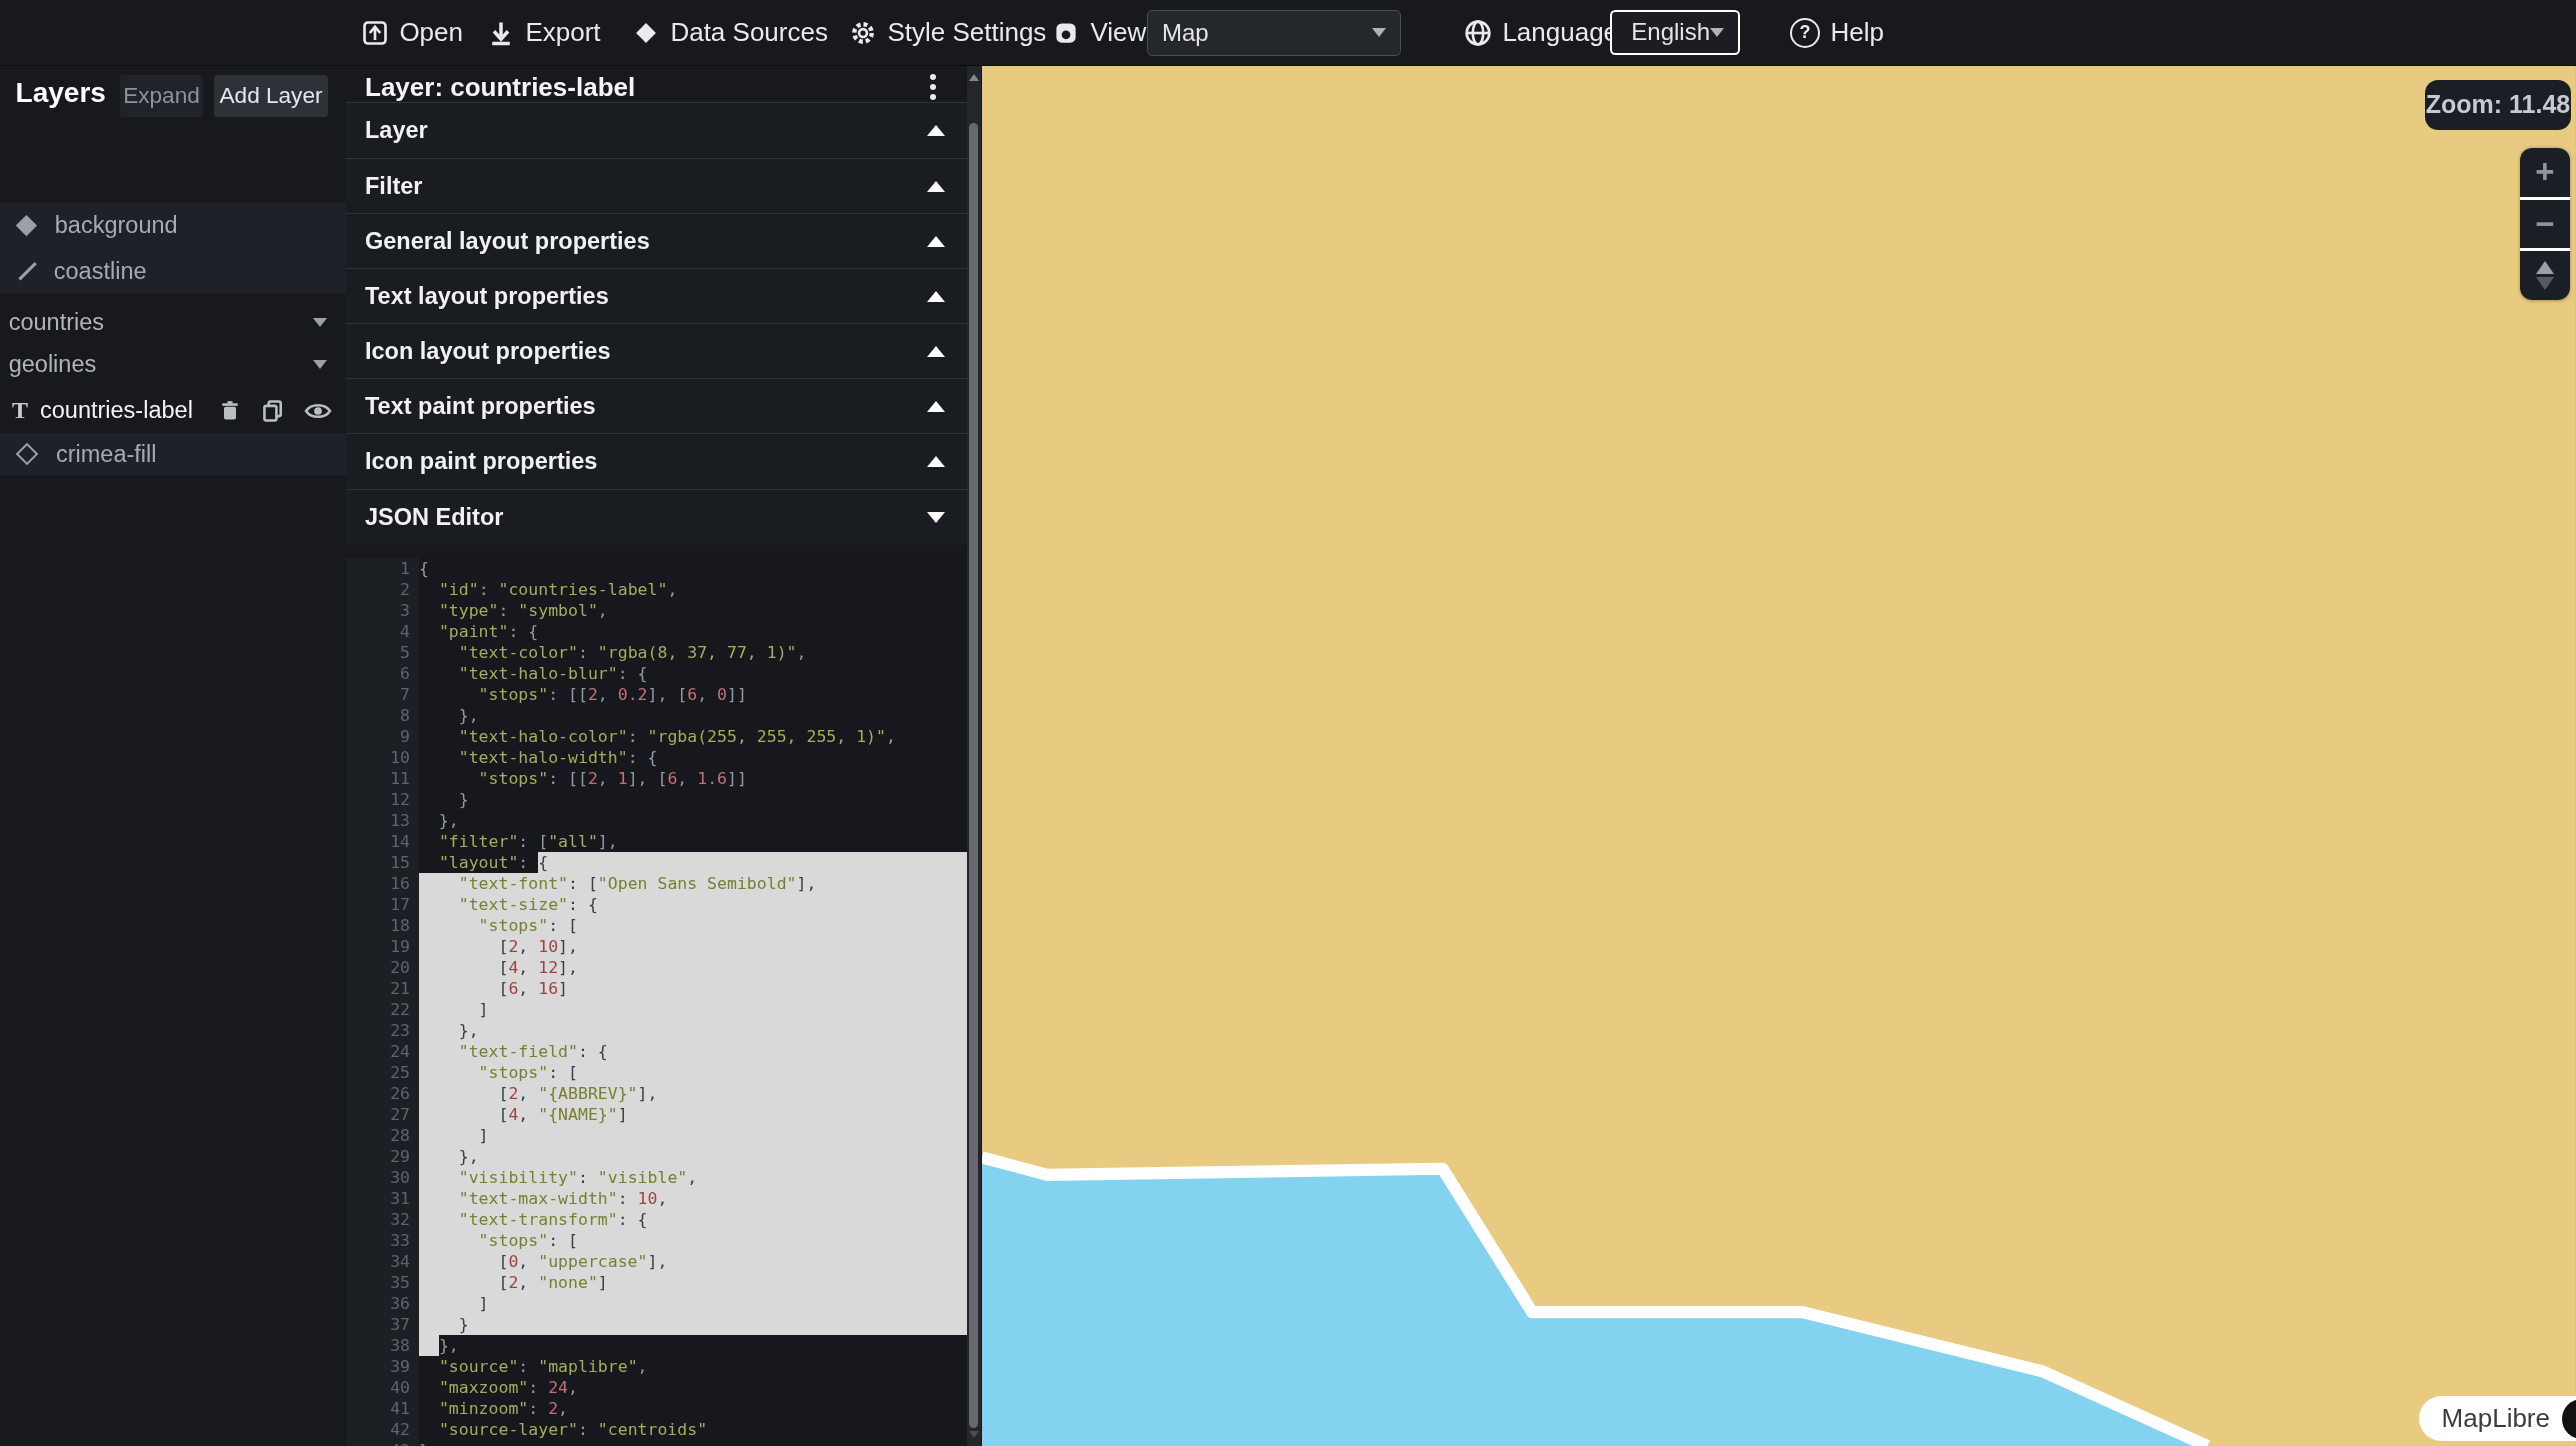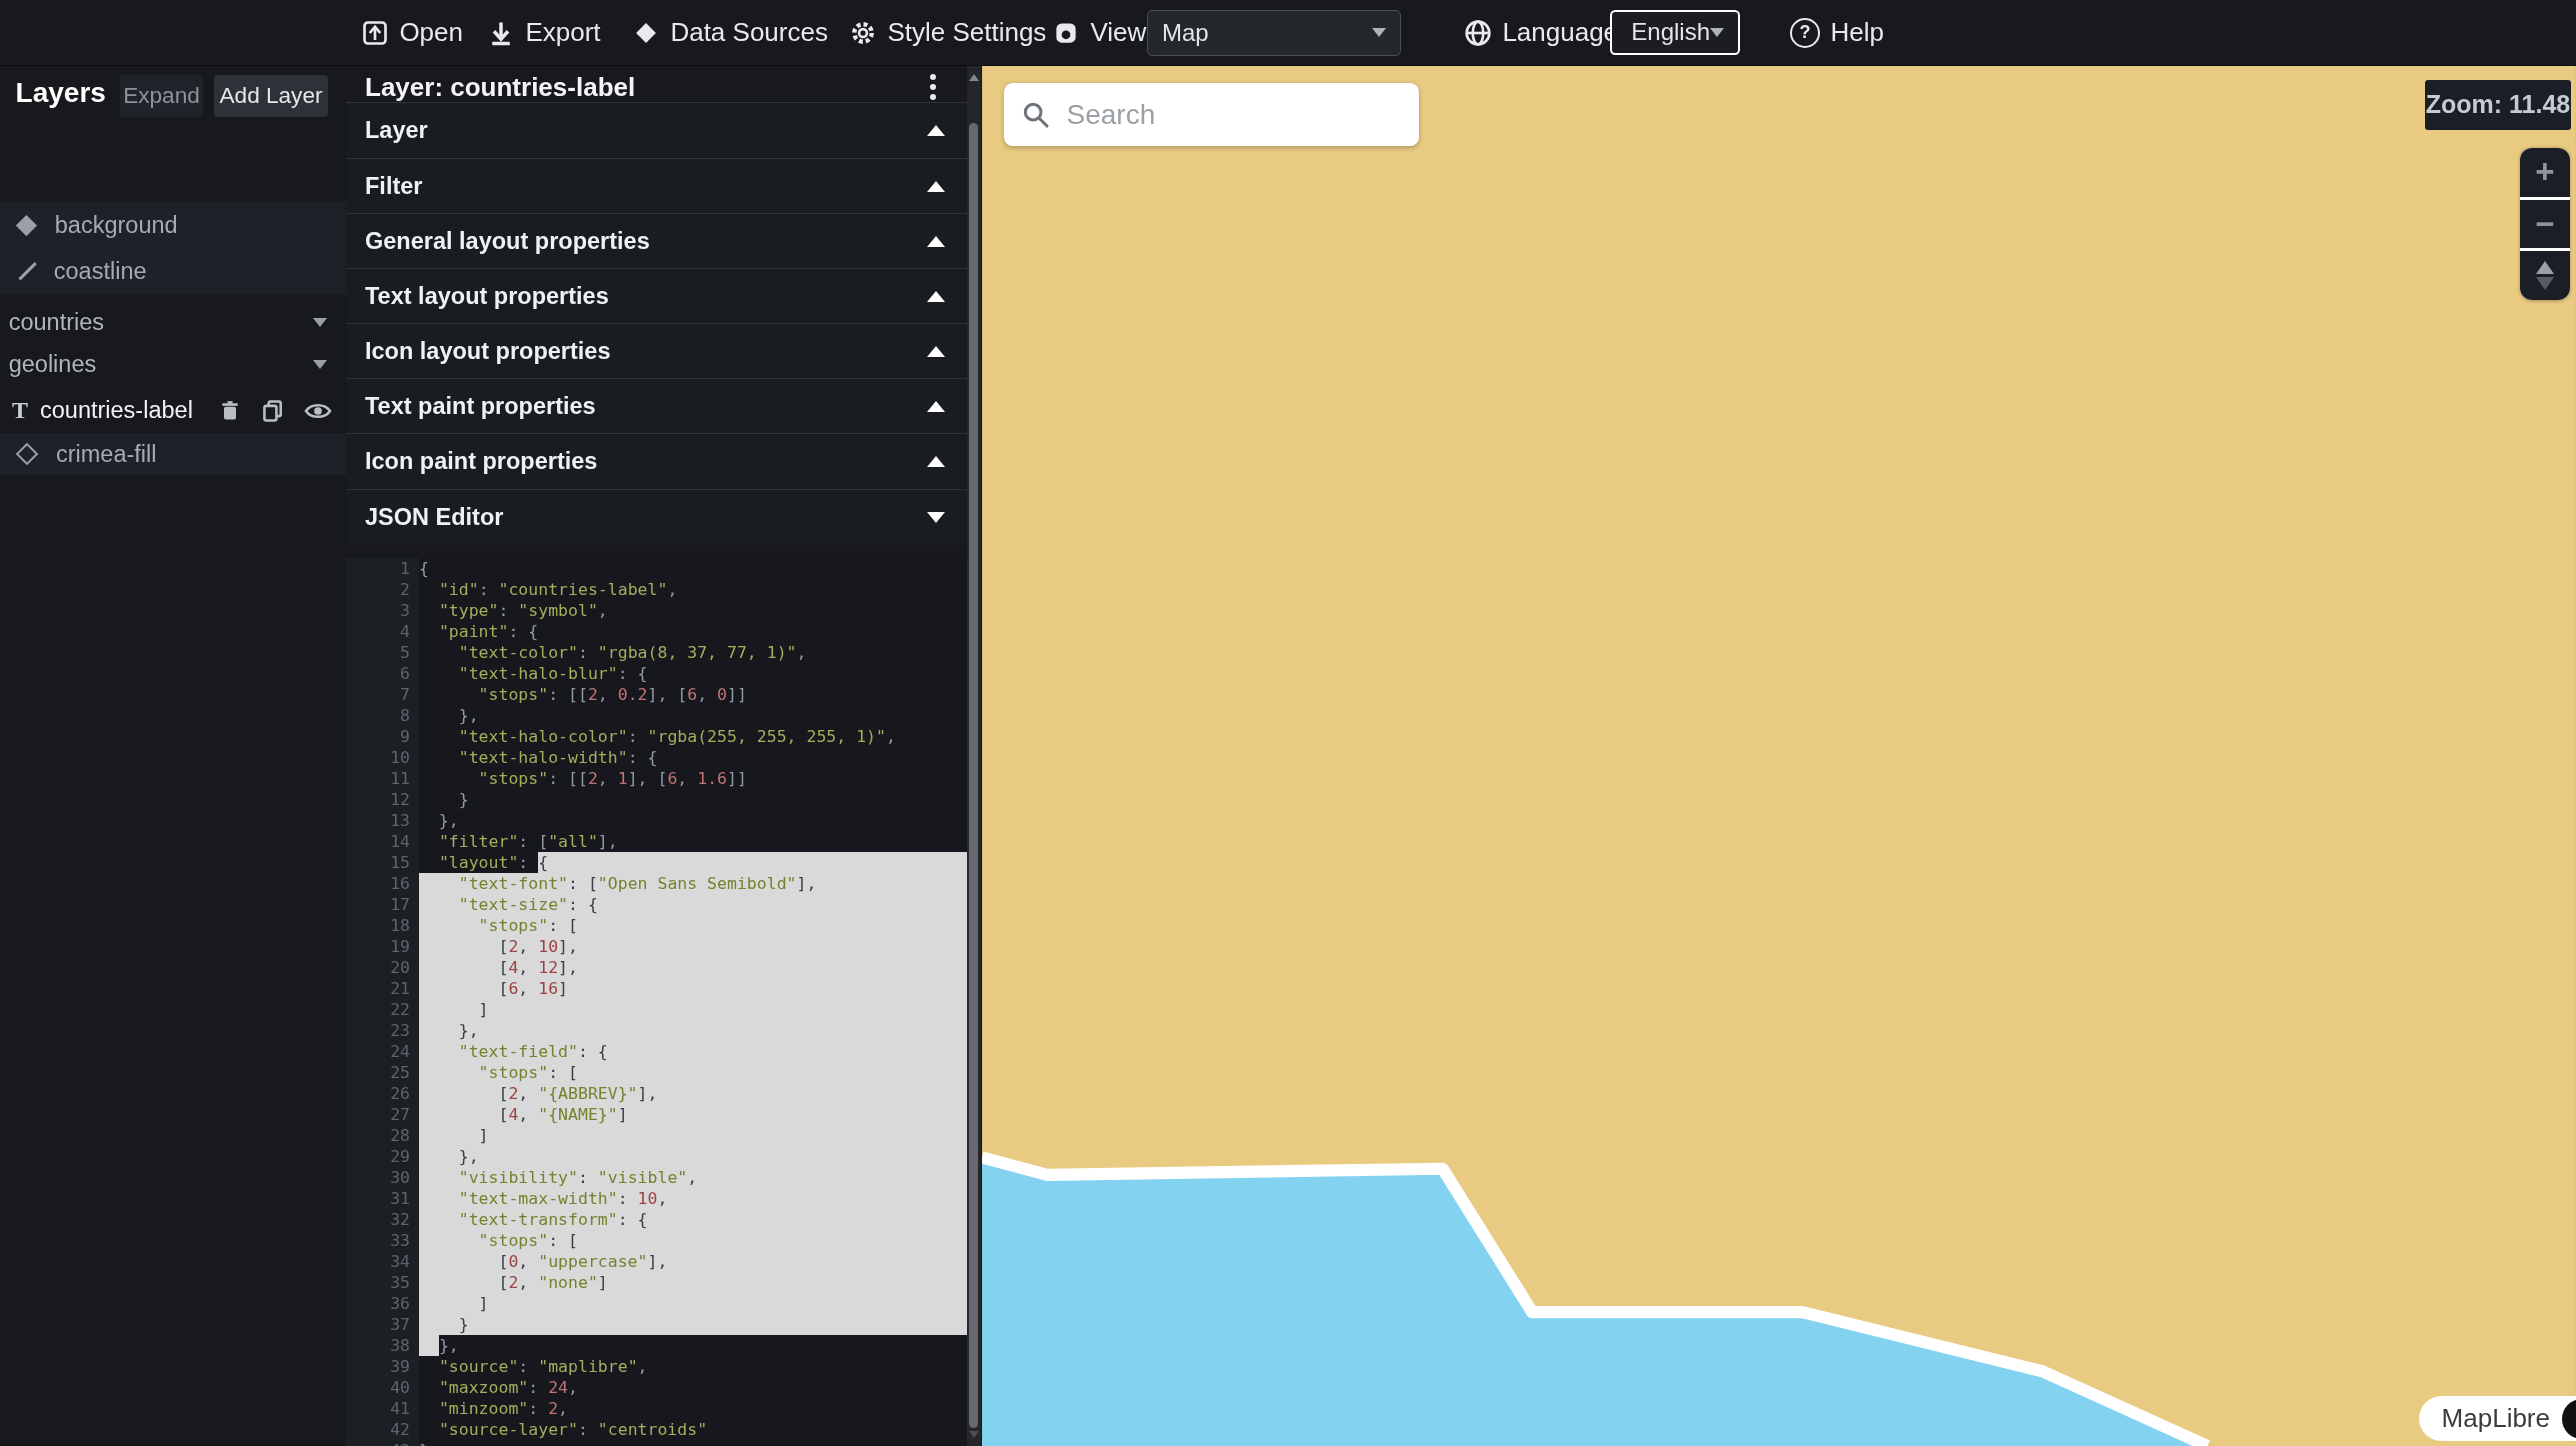--- a/index.html
+++ b/index.html
@@ -75,21 +75,21 @@
   .selrow .t-str,.selseg .t-str{color:#78802f;}
   .selrow .t-num,.selseg .t-num{color:#9d4343;}
   .selseg{background:#d9d9d9;color:#3a3e45;flex:1;}
   .selseg.partial{flex:none;}
 
   
   #map{left:982px;top:65px;width:1594px;height:1381px;overflow:hidden;}
   #searchbox{left:22px;top:18px;width:415px;height:63px;background:#fff;border-radius:8.7px;
              box-shadow:0 1.7px 5.2px rgba(0,0,0,.25);display:flex;align-items:center;cursor:text;}
   #search-placeholder{font-size:28px;color:#9aa0a6;margin-left:15.6px;}
-  #zoom-badge{left:1443px;top:14.8px;width:146px;height:50px;background:#1b1e24;border-radius:3px;
+  #zoom-badge{left:1443px;top:14.8px;width:146px;height:50px;background:#1b1e24;border-radius:13px;
               display:flex;align-items:center;justify-content:center;font-size:25px;font-weight:600;color:#c6cbd2;}
   #nav-ctrls{left:1538px;top:83px;width:50px;height:152px;border-radius:12px;overflow:hidden;
              display:flex;flex-direction:column;background:#fff;box-shadow:0 0.9px 3.5px rgba(0,0,0,.3);}
   .nav-btn{flex:1;background:#1b1e24;display:flex;align-items:center;justify-content:center;
            font-size:33px;font-weight:bold;color:#8f959d;cursor:pointer;}
   .nav-btn + .nav-btn{margin-top:2.6px;}
   .pitch-ic{display:flex;flex-direction:column;gap:3.5px;align-items:center;}
   .pitch-up{width:0;height:0;border-left:9.6px solid transparent;border-right:9.6px solid transparent;border-bottom:13px solid #9aa0a7;}
   .pitch-dn{width:0;height:0;border-left:9.6px solid transparent;border-right:9.6px solid transparent;border-top:13px solid #565b62;}
   #attribution{left:1437px;top:1331px;height:45px;background:#fff;border-radius:22.6px;
@@ -374,27 +374,20 @@
     </div>
   </div>
 
   <div id="map" class="abs">
     <svg width="1594" height="1381" viewBox="0 0 1834 1589">
       <rect id="land" x="0" y="0" width="1834" height="1589" fill="#e9ca81"></rect>
       <polygon id="water" points="0,1257 75,1277 530,1270 633,1435 944,1435 1220,1503 1410,1589 0,1589" fill="#82d2f0"></polygon>
       <polyline id="coast" points="0,1257 75,1277 530,1270 633,1435 944,1435 1220,1503 1410,1589" fill="none" stroke="#ffffff" stroke-width="14" stroke-linejoin="round"></polyline>
     </svg>
 
-    <div id="searchbox" class="abs">
-      <svg width="29.5" height="29.5" viewBox="0 0 34 34" style="margin-left:17.4px;">
-        <circle cx="14" cy="14" r="9" fill="none" stroke="#6f747a" stroke-width="3.5"></circle>
-        <line x1="21" y1="21" x2="30" y2="30" stroke="#6f747a" stroke-width="3.5" stroke-linecap="round"></line>
-      </svg>
-      <span id="search-placeholder">Search</span>
-    </div>
 
     <div id="zoom-badge" class="abs">Zoom: 11.48</div>
 
     <div id="nav-ctrls" class="abs">
       <div class="nav-btn">+</div>
       <div class="nav-btn">−</div>
       <div class="nav-btn">
         <div class="pitch-ic">
           <div class="pitch-up"></div>
             <div class="pitch-dn"></div>

